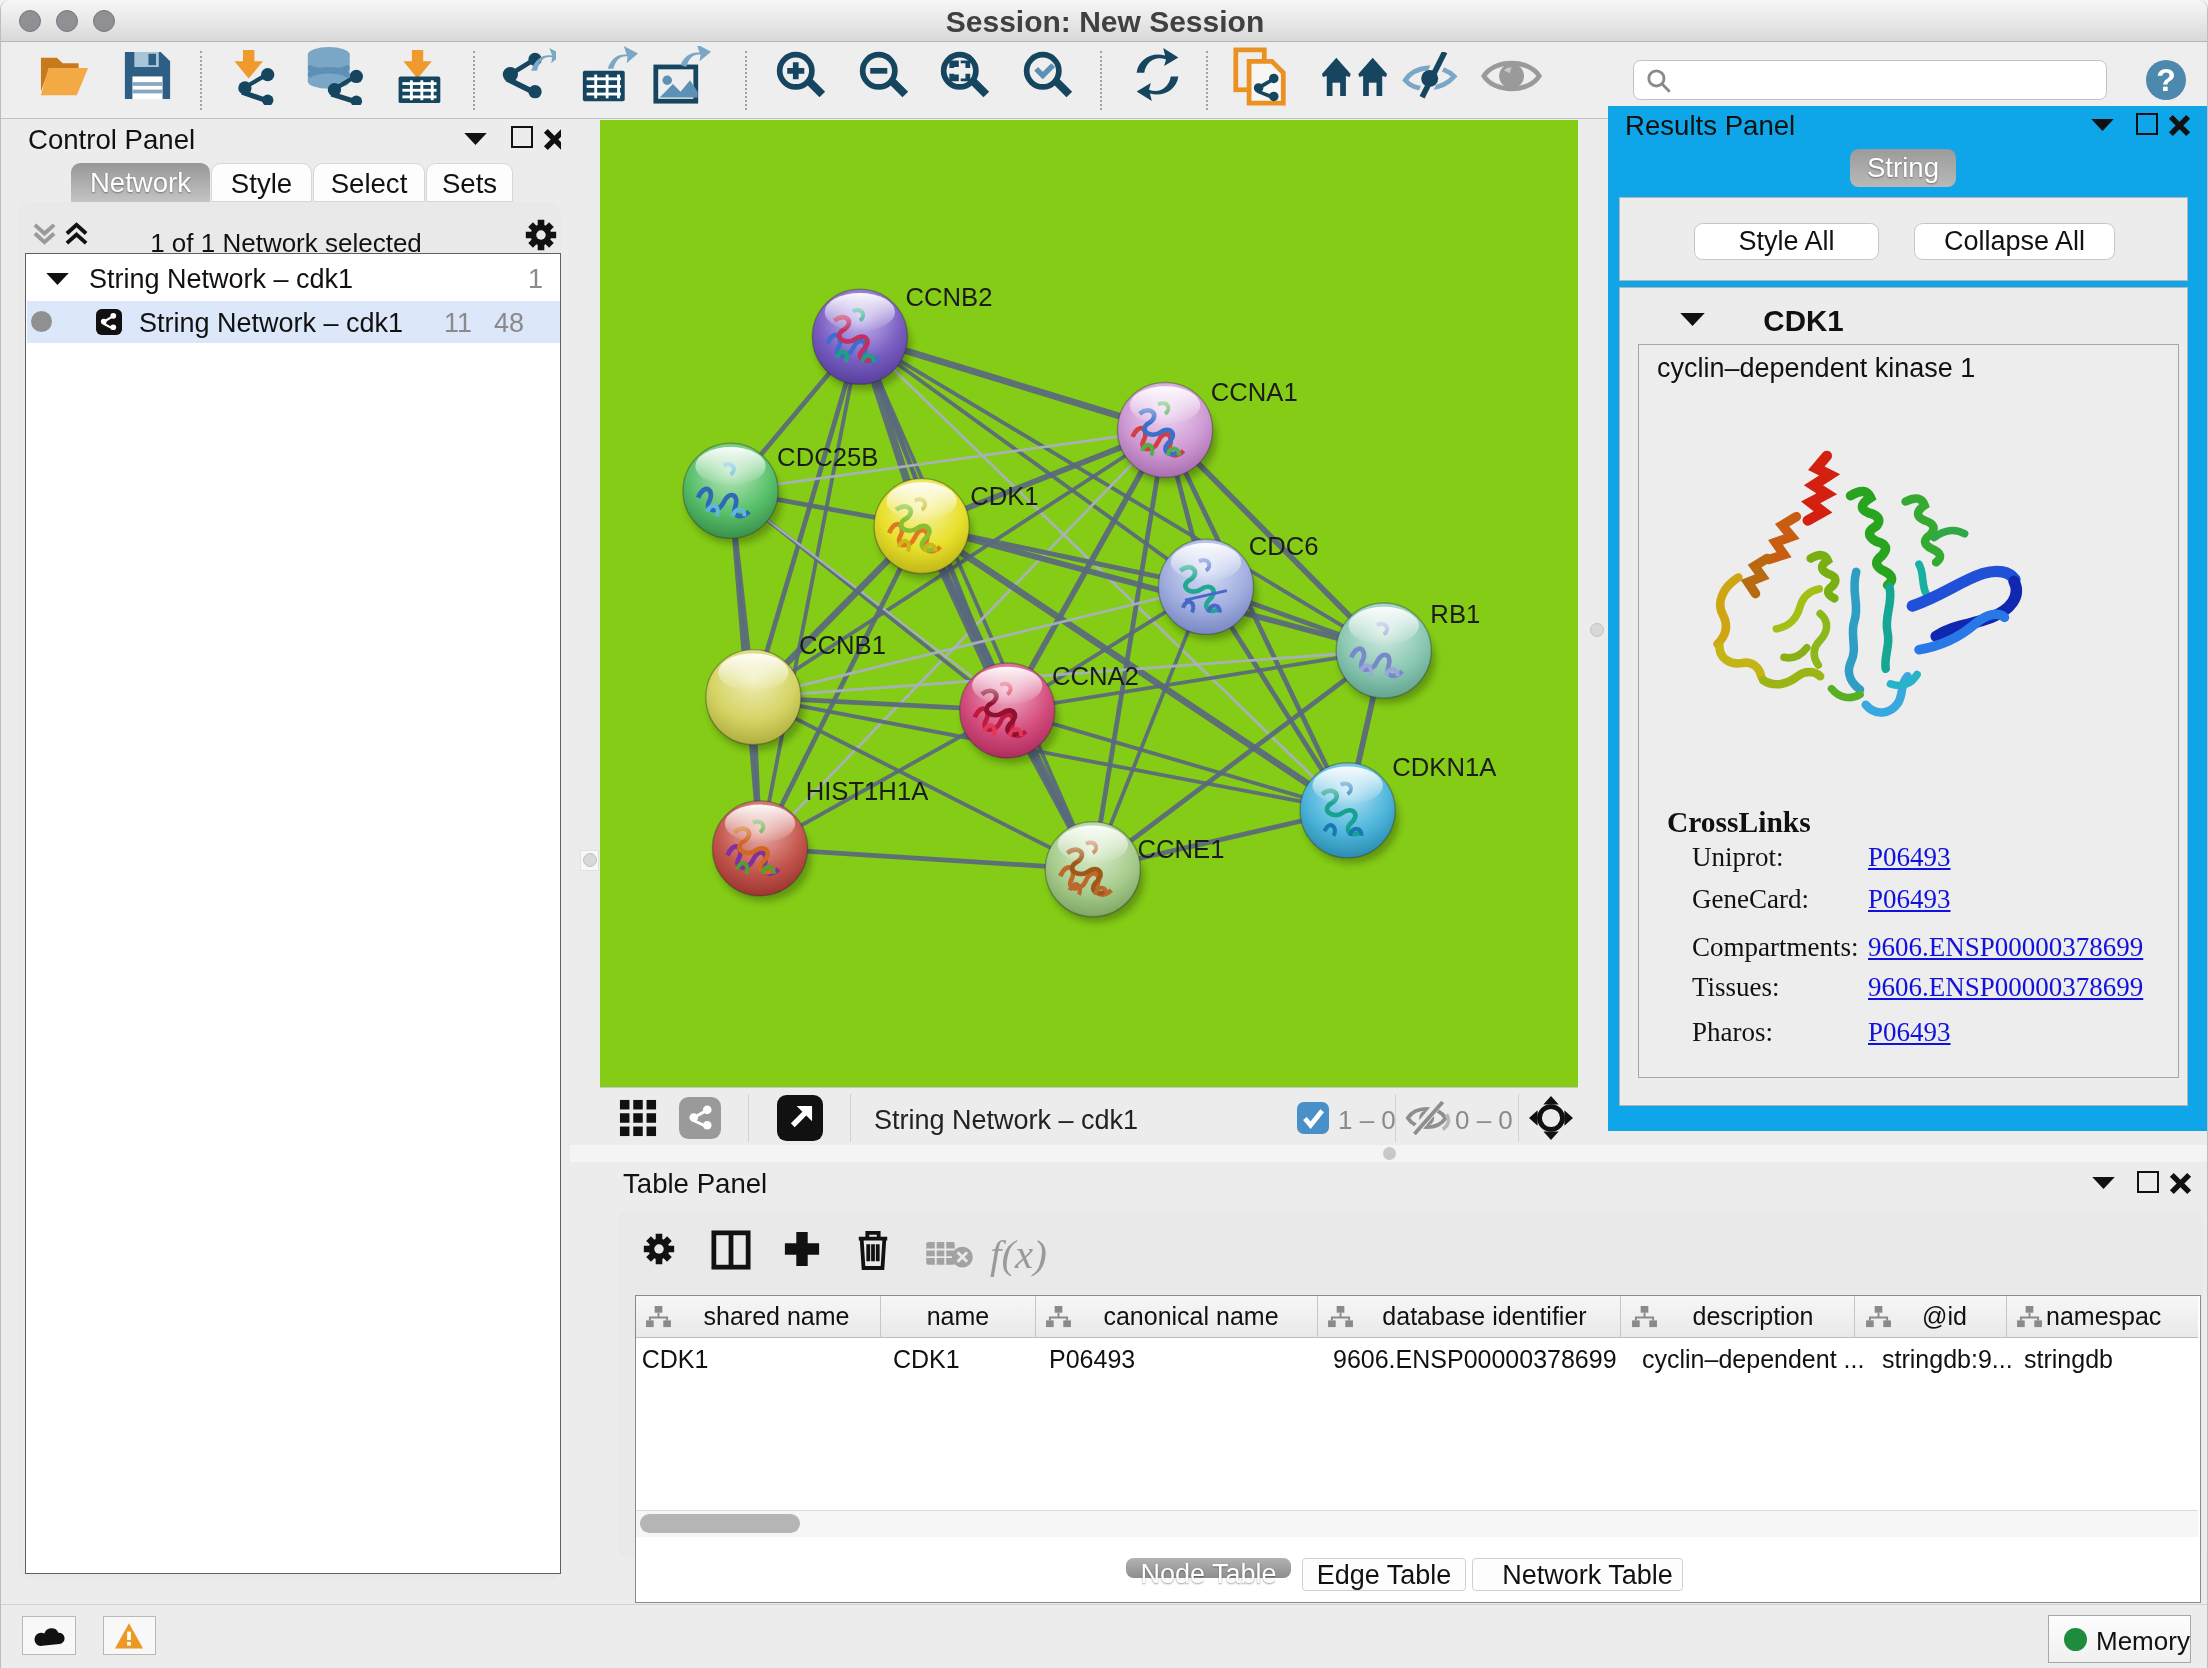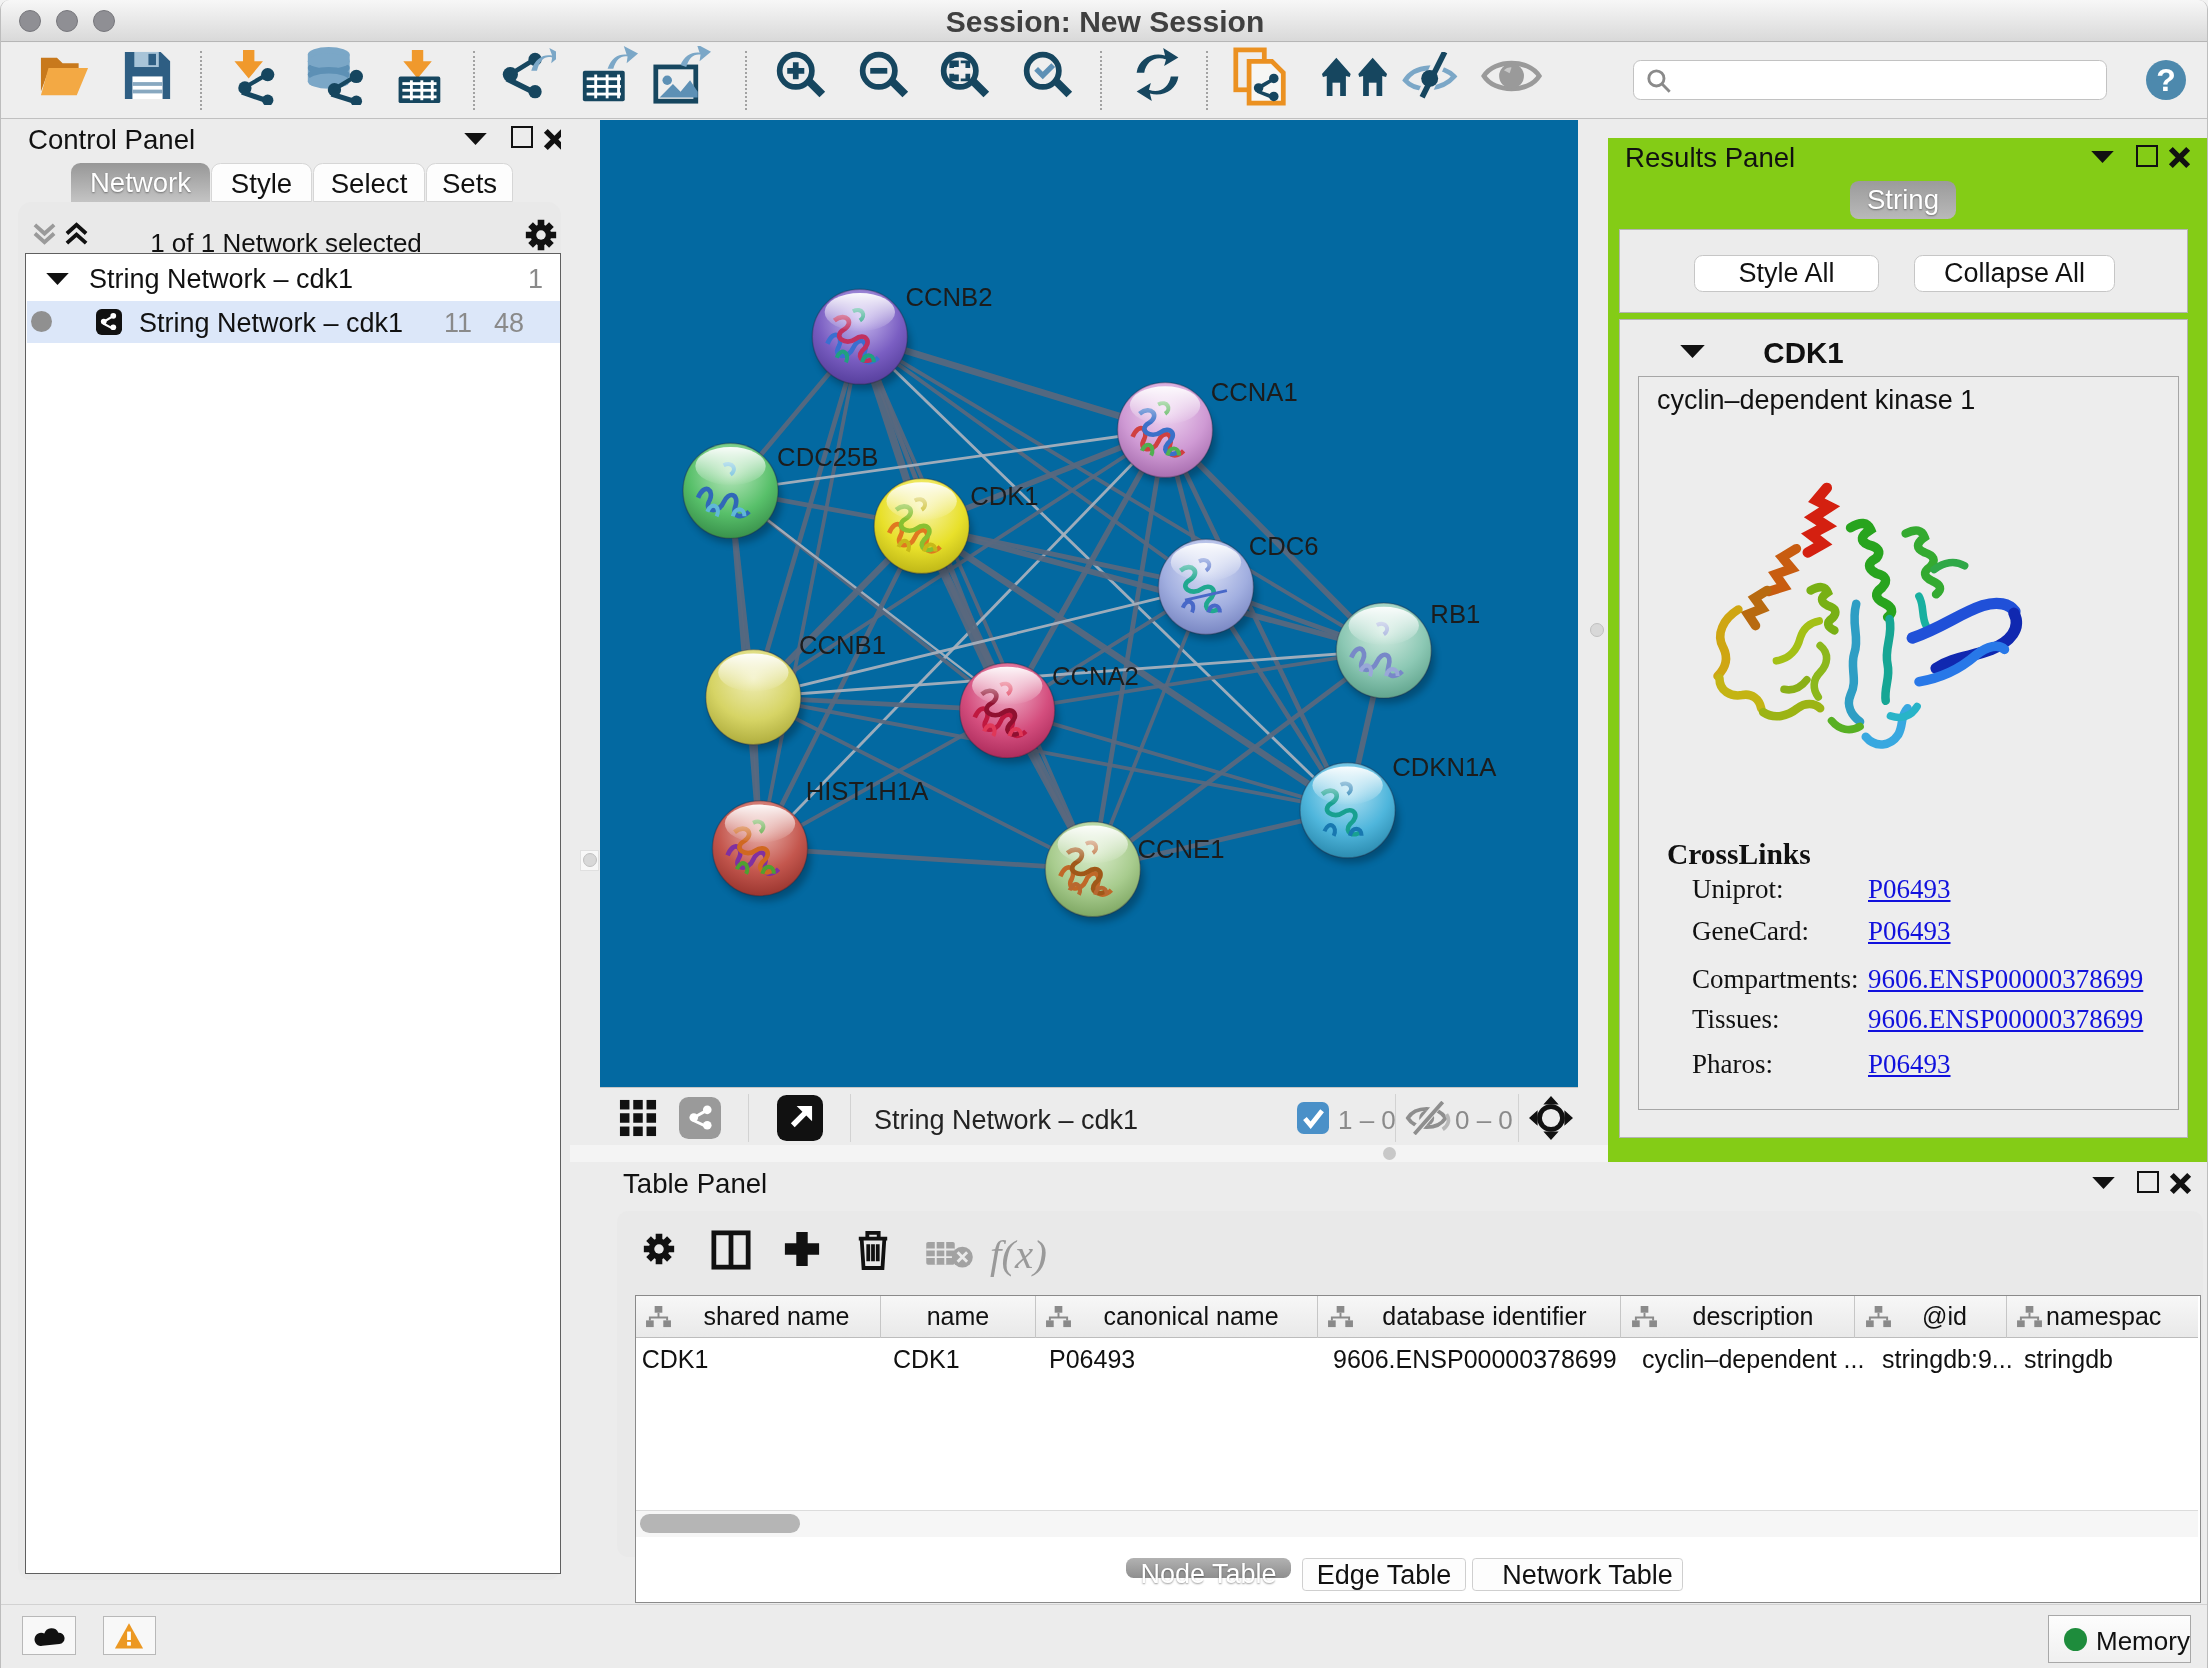--- a/index.html
+++ b/index.html
@@ -7,24 +7,24 @@
 body { font-family:"Liberation Sans", sans-serif; }
 .abs { position:absolute; }
 #win { position:absolute; left:0; top:0; width:2208px; height:1668px; background:#ececec; border-radius:9.5px 9.5px 0 0; overflow:hidden; border-left:1.9px solid #bdbdbd; border-right:1.9px solid #bdbdbd; }
 #titlebar { position:absolute; left:0; top:0; width:2208px; height:42px; background:linear-gradient(#f7f7f7,#d9d9d9); border-bottom:1px solid #b6b6b6; }
 .tl { position:absolute; top:9.5px; width:22px; height:22px; border-radius:50%; background:#8f8f94; border:1px solid #77777c; }
 #title { position:absolute; top:4.8px; left:0; width:2208px; text-align:center; font-size:30px; font-weight:bold; color:#404040; }
 #toolbar { position:absolute; left:0; top:43px; width:2208px; height:76px; background:#eeeeee; border-bottom:1.9px solid #c0c0c0; }
 .tbi { position:absolute; top:53px; }
 .vsep { position:absolute; top:7.6px; width:0px; height:59px; border-left:2.9px dotted #a2a2a2; }
 .ptitle { font-size:27.6px; color:#111; }
-#netpanel { position:absolute; left:599px; top:120px; width:978px; height:967px; background:#0369a1; }
+#netpanel { position:absolute; left:599px; top:120px; width:978px; height:967px; background:#84cc16; }
 #netbar { position:absolute; left:599px; top:1087px; width:978px; height:58px; background:#ececec; border-top:1.9px solid #c6c6c6; }
 #hdiv { position:absolute; left:569px; top:1145px; width:1640px; height:17px; background:#f4f4f4; }
-#rpanel { position:absolute; left:1607px; top:138px; width:601px; height:1025px; background:#84cc16; }
+#rpanel { position:absolute; left:1607px; top:106px; width:601px; height:1025px; background:#0ea5e9; }
 #tpanel { position:absolute; left:571px; top:1162px; width:1638px; height:439px; background:#ececec; }
 #statusbar { position:absolute; left:0; top:1604px; width:2208px; height:65px; background:#ececec; border-top:1.9px solid #d2d2d2; }
 .link { color:#1111dd; text-decoration:underline; }
 .serif { font-family:"Liberation Serif", serif; }
 </style>
 </head>
 <body>
 <div id="win">
   <div id="titlebar">
     <div class="tl" style="left:18px;"></div>

